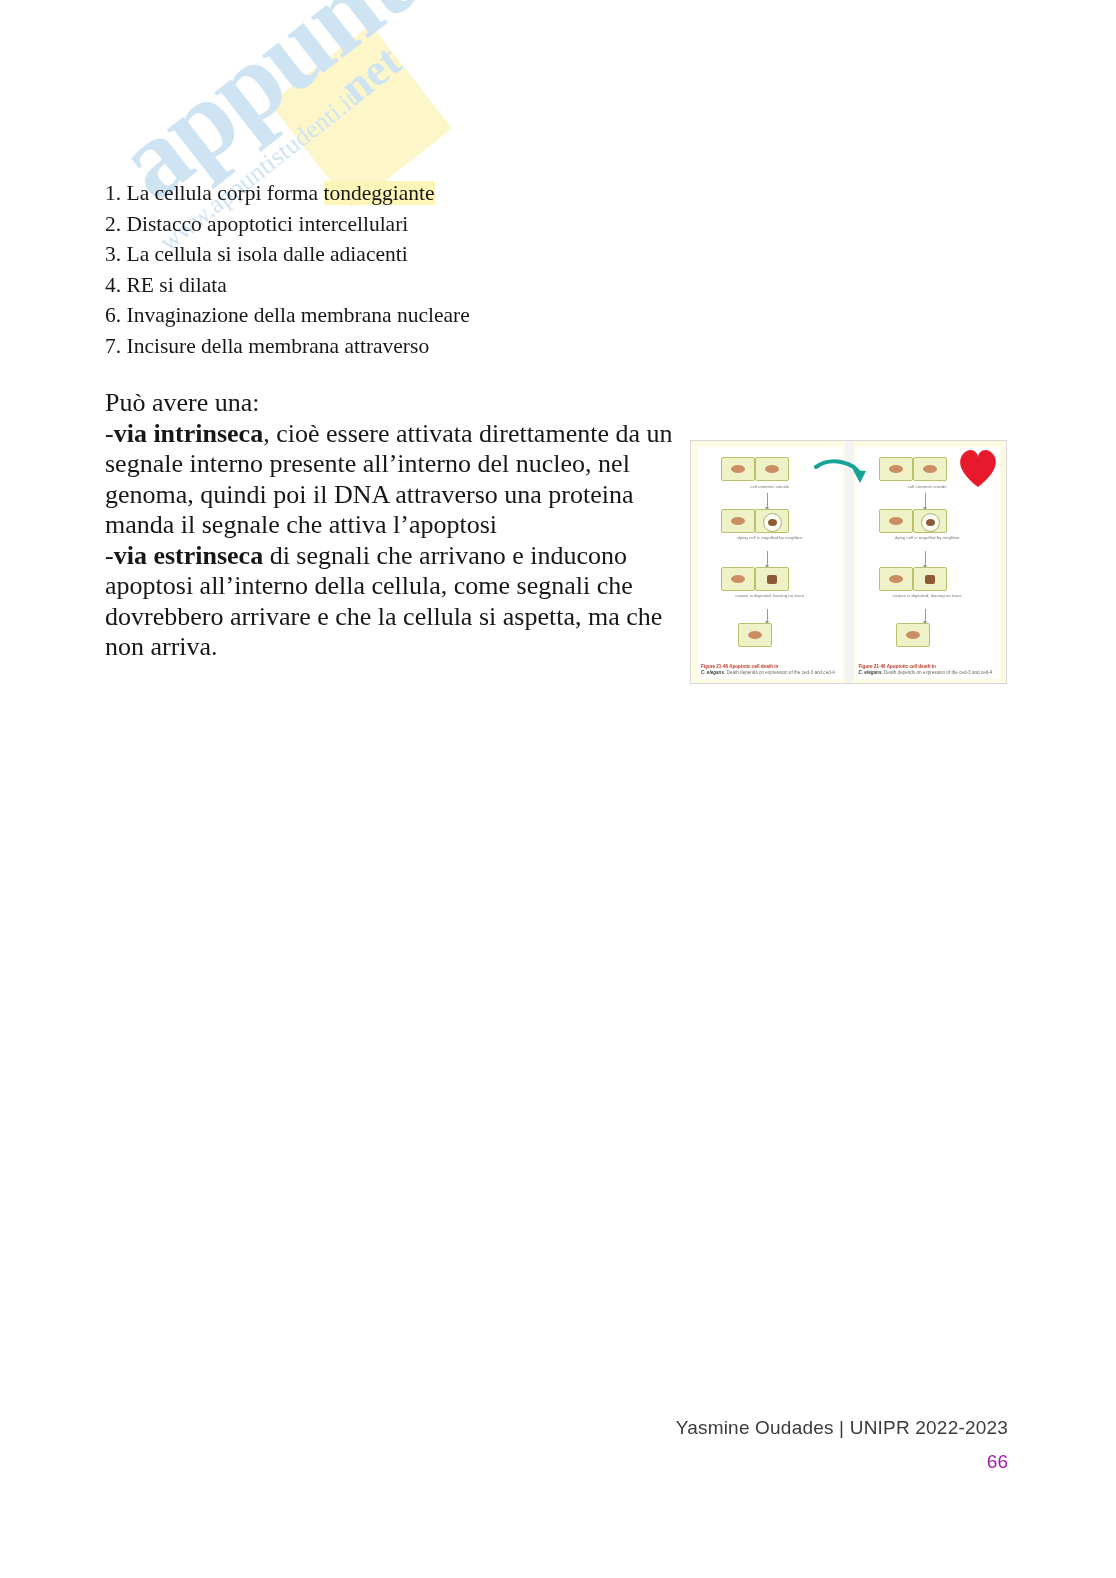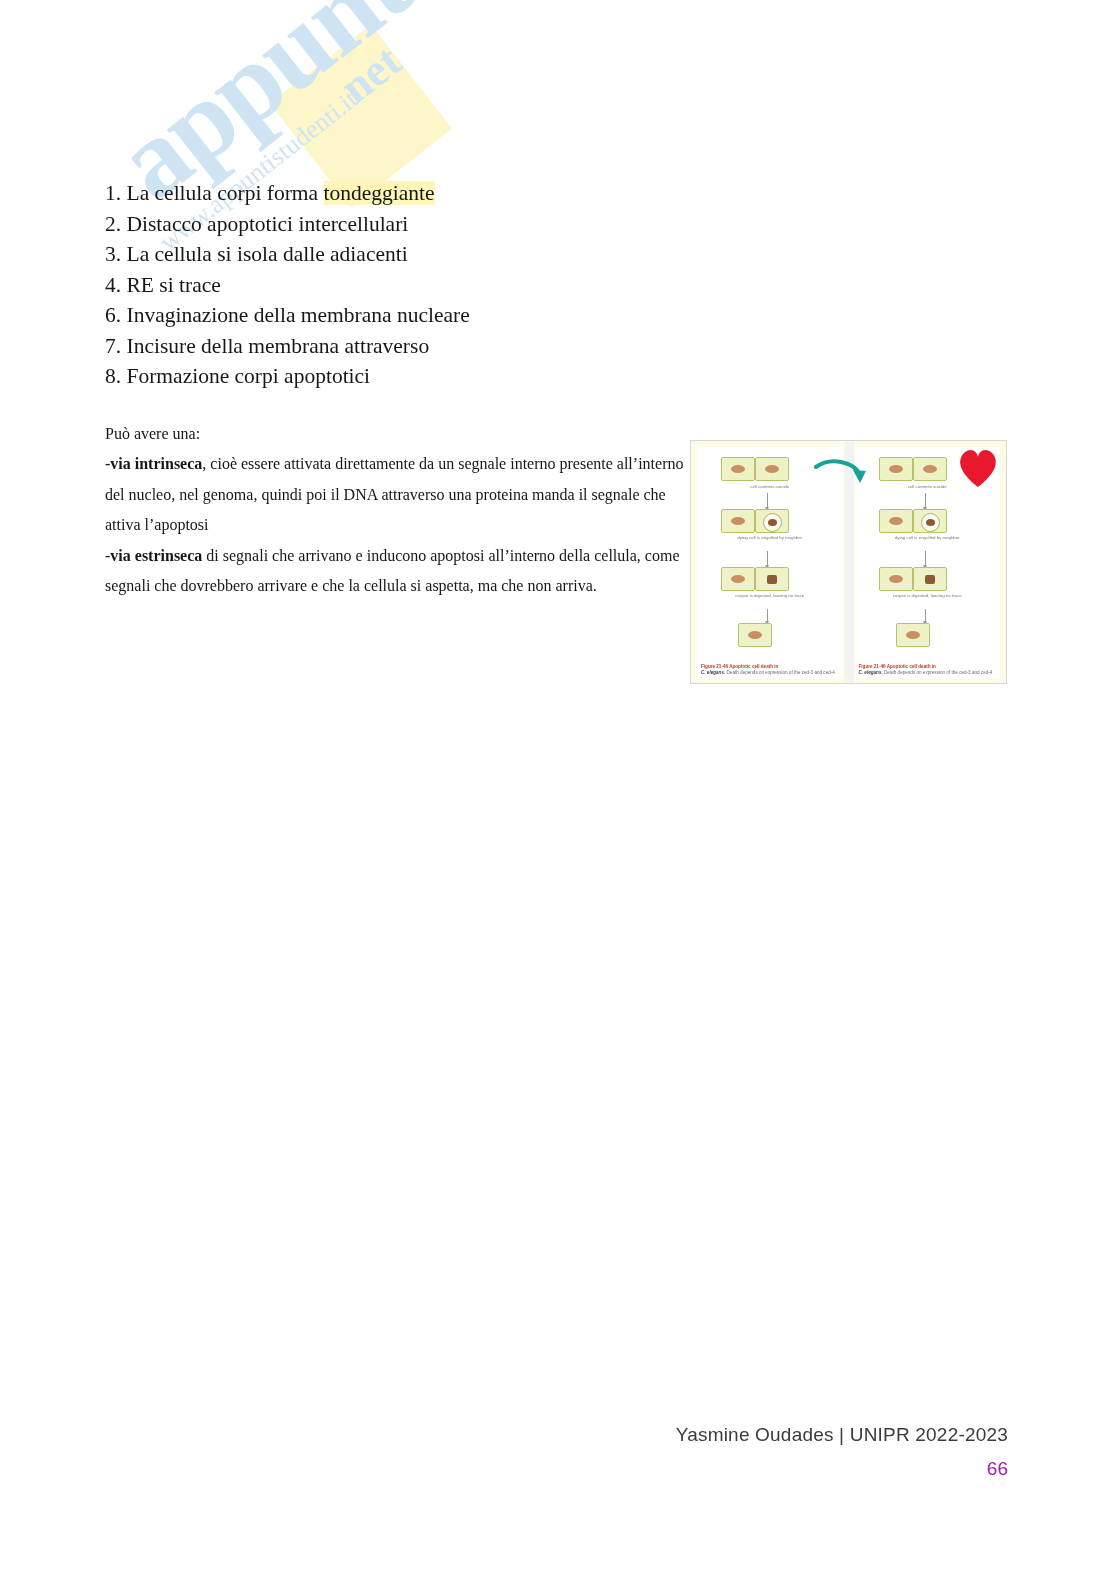--- a/index.html
+++ b/index.html
@@ -87,21 +87,21 @@
     color: #171717;
   }
   .highlight {
     background: #fdf6b8;
   }
   .para-block {
     margin-top: 27px;
     width: 580px;
   }
   .para {
-    font-size: 16px;
+    font-size: 26px;
     line-height: 30.5px;
     color: #171717;
   }
   .para b { font-weight: bold; }
 
   
   .figure {
     position: absolute;
     left: 690px;
     top: 440px;
@@ -205,21 +205,21 @@
     width: 9px;
     height: 100%;
     margin-left: -4px;
     background: #f3f3f3;
   }
 
   
   .footer {
     position: absolute;
     right: 108px;
-    bottom: 98px;
+    bottom: 105px;
     text-align: right;
     font-family: "Liberation Sans", sans-serif;
     z-index: 2;
   }
   .footer-name {
     font-size: 19px;
     color: #3b3b3b;
     letter-spacing: .2px;
   }
   .footer-page {
@@ -247,33 +247,29 @@
   <div class="list-line">
     <span>2.</span>
     <span>Distacco apoptotici intercellulari</span>
   </div>
   <div class="list-line">
     <span>3.</span>
     <span>La cellula si isola dalle adiacenti</span>
   </div>
   <div class="list-line">
     <span>4.</span>
-    <span>RE si trace</span>
+    <span>RE si dilata</span>
   </div>
   <div class="list-line">
     <span>6.</span>
     <span>Invaginazione della membrana nucleare</span>
   </div>
   <div class="list-line">
     <span>7.</span>
     <span>Incisure della membrana attraverso</span>
-  </div>
-  <div class="list-line">
-    <span>8.</span>
-    <span>Formazione corpi apoptotici</span>
   </div>
 
   <div class="para-block">
     <div class="para">Può avere una:</div>
     <div class="para"><span>-</span><b>via intrinseca</b><span>, cioè essere attivata direttamente da un segnale interno presente all’interno del nucleo, nel genoma, quindi poi il DNA attraverso una proteina manda il segnale che attiva l’apoptosi</span></div>
     <div class="para"><span>-</span><b>via estrinseca</b><span> di segnali che arrivano e inducono apoptosi all’interno della cellula, come segnali che dovrebbero arrivare e che la cellula si aspetta, ma che non arriva.</span></div>
   </div>
 </div>
 
 <div class="figure">

